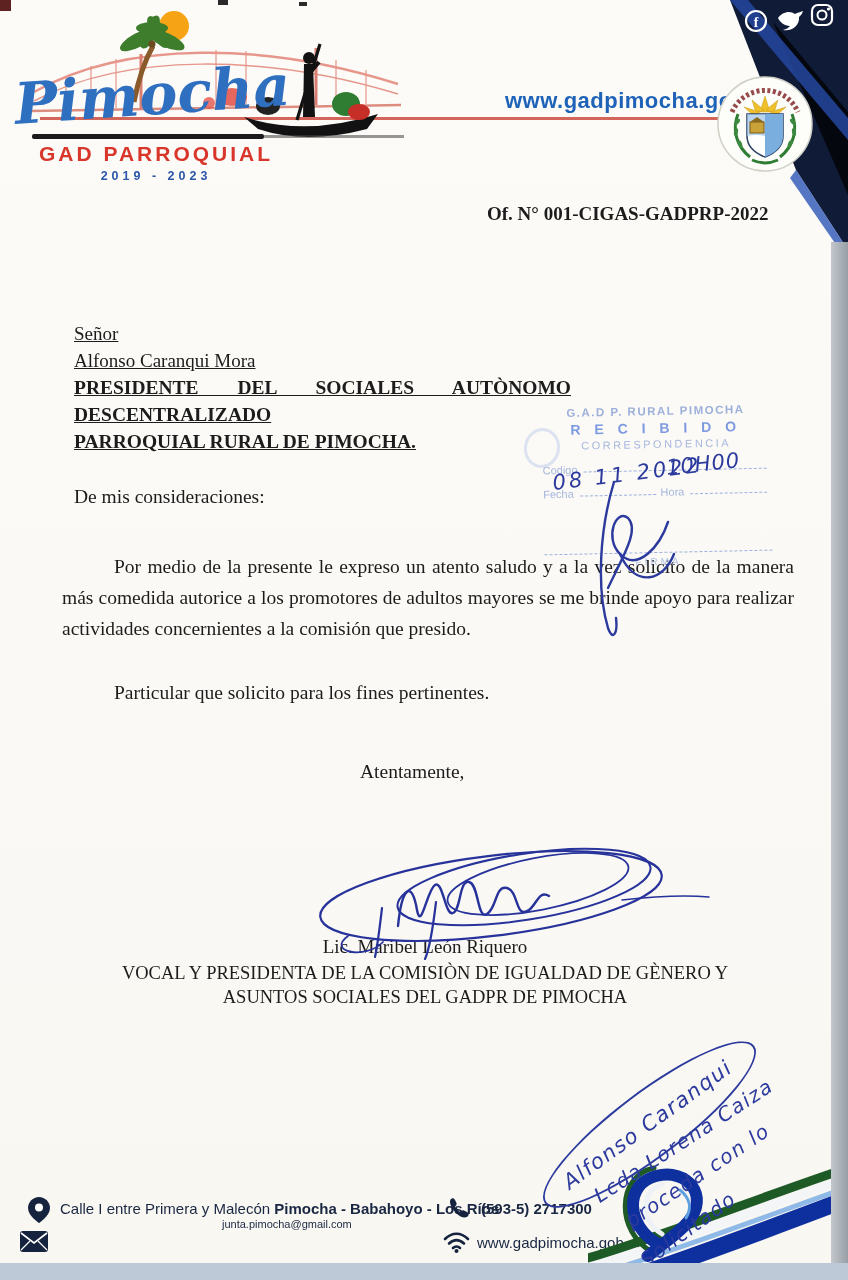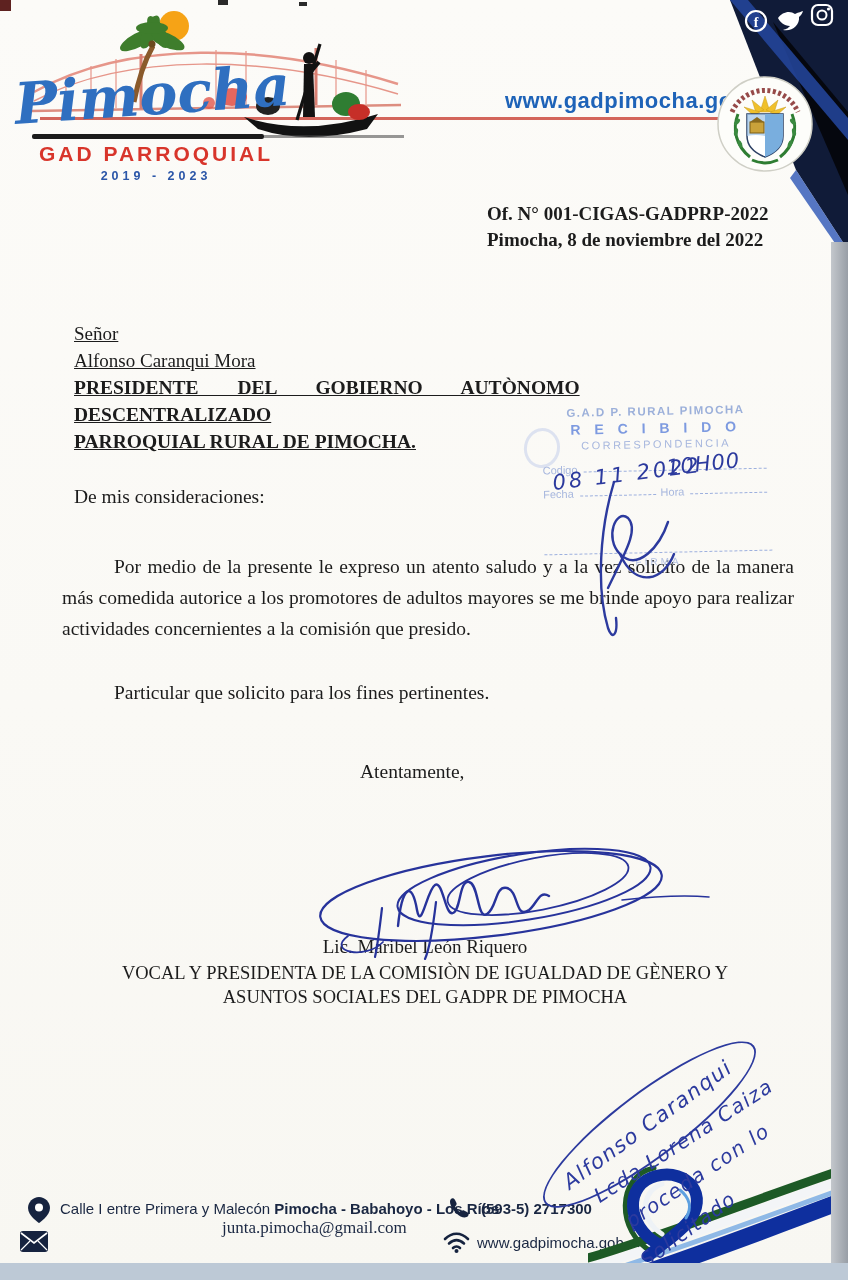--- a/index.html
+++ b/index.html
@@ -79,21 +79,21 @@
 
   .corner-flag{left:588px;top:1146px;z-index:4;}
 
   
   .footer-icon{z-index:2;}
   .addr{left:60px;top:1200px;font-family:"Liberation Sans",sans-serif;font-size:15px;
      color:#1a2742;z-index:2;}
   .addr b{font-weight:bold;}
   .phone{left:481px;top:1200px;font-family:"Liberation Sans",sans-serif;font-size:15px;
      font-weight:bold;color:#1a2742;z-index:2;text-align:right;}
-  .email{left:222px;top:1218px;font-family:Liberation Serif, serif;font-size:17px;
+  .email{left:222px;top:1218px;font-family:Liberation Sans, sans-serif;font-size:11px;
      color:#1a2742;z-index:2;}
   .site{left:477px;top:1234px;font-family:"Liberation Sans",sans-serif;font-size:15px;
      color:#1a2742;z-index:2;}
 </style>
 </head>
 <body>
 
 <div class="page">
 
   <div class="abs right-strip"></div>
@@ -197,27 +197,26 @@
         <ellipse cx="77" cy="48" rx="4" ry="2" transform="rotate(50 77 48)"></ellipse>
         <ellipse cx="78" cy="58" rx="4" ry="2" transform="rotate(80 78 58)"></ellipse>
         <ellipse cx="74" cy="70" rx="4" ry="2" transform="rotate(110 74 70)"></ellipse>
       </g>
       <path d="M36,86 C45,90 53,90 62,86" stroke="#2e7d32" stroke-width="3" fill="none"></path>
     </g>
   </svg>
 
   <div class="abs refblock">
     <div>Of. N° 001-CIGAS-GADPRP-2022</div>
-    <div>Pimocha, 8 de noviembre del 2022</div>
   </div>
 
   <div class="abs recipient">
     <div>Señor</div>
     <div>Alfonso Caranqui Mora</div>
-    <div class="bold stretch">PRESIDENTE DEL GOBIERNO AUTÒNOMO DESCENTRALIZADO</div>
+    <div class="bold stretch">PRESIDENTE DEL SOCIALES AUTÒNOMO DESCENTRALIZADO</div>
     <div class="bold">PARROQUIAL RURAL DE PIMOCHA.</div>
   </div>
 
   <div class="abs greeting">De mis consideraciones:</div>
 
   <div class="abs stamp-smudge"></div>
   <div class="abs stamp">
     <div class="s1">G.A.D P. RURAL PIMOCHA</div>
     <div class="s2">R E C I B I D O</div>
     <div class="s3">CORRESPONDENCIA</div>

